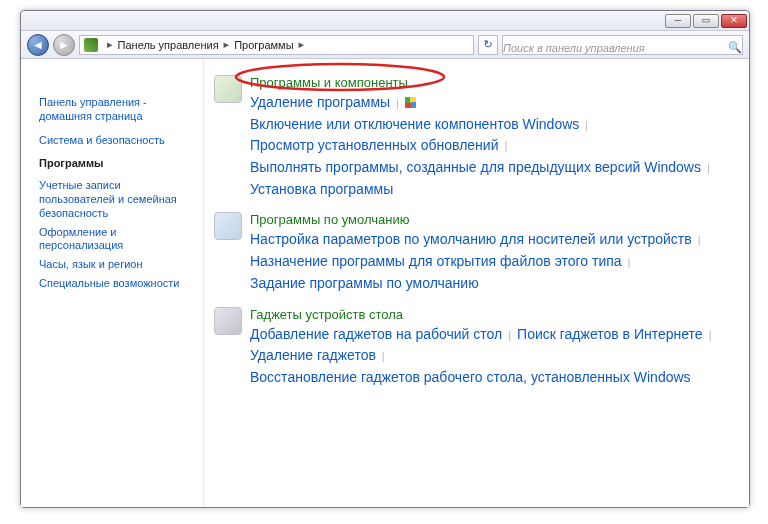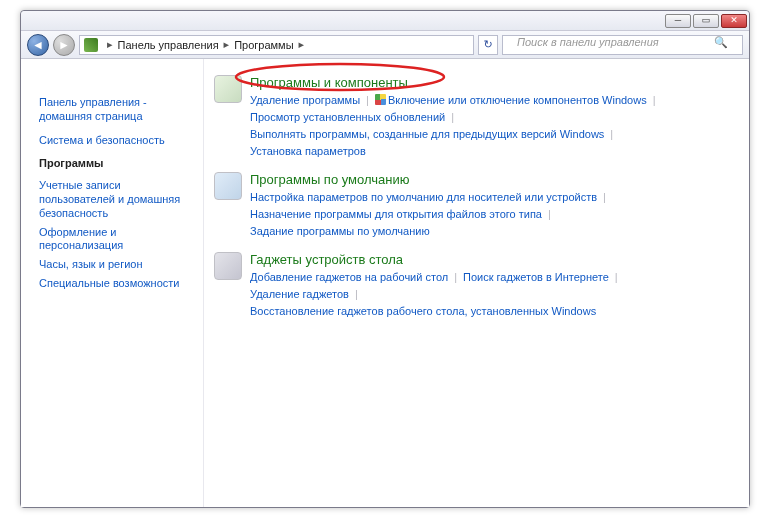--- a/index.html
+++ b/index.html
@@ -8,36 +8,36 @@
   .titlebar{height:20px;background:linear-gradient(#f6f6fb,#e6e9f1);border-top-left-radius:4px;border-top-right-radius:4px;display:flex;justify-content:flex-end;align-items:center;padding:0 2px;border-bottom:1px solid #c8c9d6}
   .tbtn{width:26px;height:14px;margin-left:2px;border:1px solid #888;border-radius:2px;background:linear-gradient(#fafafa,#d6d8e2);display:flex;align-items:center;justify-content:center;font-size:9px;color:#333;line-height:1}
   .tbtn.close{background:linear-gradient(#f08585,#c93a3a);color:#fff;border-color:#8a2727}
   .navbar{height:28px;background:linear-gradient(#f7f8fc,#e8ebf3);border-bottom:1px solid #c5c7d2;display:flex;align-items:center;padding:0 6px;gap:4px}
   .circ{width:22px;height:22px;border-radius:50%;background:radial-gradient(circle at 30% 30%,#8fb3e4,#3565a5);display:flex;align-items:center;justify-content:center;color:#fff;font-size:12px;border:1px solid #2a4a7a}
   .circ.dis{background:radial-gradient(circle at 30% 30%,#ddd,#aaa);border-color:#888}
   .crumbs{flex:0 0 395px;height:20px;border:1px solid #b9bccd;background:#fff;display:flex;align-items:center;font-size:11px;color:#222;padding:0 4px}
   .cic{width:14px;height:14px;margin-right:4px;display:inline-block;background:linear-gradient(45deg,#79b64f,#3c7a1f);border-radius:2px}
   .arw{margin:0 5px;color:#555}
   .refr{width:20px;height:20px;border:1px solid #b9bccd;background:#fff;display:flex;align-items:center;justify-content:center;color:#2a4a9a;font-size:11px}
-  .search{flex:1;height:20px;border:1px solid #b9bccd;background:#fff;display:flex;align-items:flex-start;padding:0 14px;color:#999;font-style:italic}
+  .search{flex:1;height:20px;border:1px solid #b9bccd;background:#fff;display:flex;align-items:flex-end;padding:0 0;color:#999;font-style:italic}
   .search .mag{margin-left:auto;color:#4a6aa8;font-style:normal}
   .body{display:flex;height:calc(100% - 48px);background:#fff}
   .side{width:182px;padding:32px 8px 8px 18px;background:#fff;border-right:none}
   .side a{display:block;color:#1159c4;text-decoration:none;margin:5px 0;font-size:11px;line-height:1.25}
   .side a.home{color:#1159c4;margin-bottom:10px}
   .side .cur{color:#222;font-weight:bold;margin:6px 0;padding:4px 0}
   .main{flex:1;padding:16px 16px 10px 10px;position:relative;overflow:hidden;border-left:1px solid #e8e8ee}
   .sec{display:flex;margin-bottom:12px}
   .sic{width:28px;height:28px;flex:0 0 28px;margin-right:8px;border:1px solid #c0c0c6;border-radius:4px;background:linear-gradient(135deg,#e8f3e0,#c8dcc0)}
   .sic.b{background:linear-gradient(135deg,#e0ecf8,#c0d4e8)}
   .sic.c{background:linear-gradient(135deg,#e4e4ea,#c4c4d0)}
   .sct{flex:1}
   .shead{color:#1a7a1a;font-size:13px;margin-bottom:2px}
   .lnks{line-height:1.55}
-  .lnk{color:#1159c4;text-decoration:none;font-size:11px;white-space:nowrap}
+  .lnk{color:#1159c4;text-decoration:none;font-size:14px;white-space:nowrap}
   .sep{color:#b8b8c0;margin:0 6px}
   .shield{display:inline-block;width:11px;height:11px;vertical-align:-1px;background:conic-gradient(#f5d742 0 25%,#4a8fdc 25% 50%,#da4444 50% 75%,#4aa84a 75% 100%);border-radius:1px;margin-right:2px}
   .ellipse-mark{position:absolute;pointer-events:none;left:26px;top:2px;width:220px;height:32px}
   .ellipse-mark svg{width:220px;height:32px}
 </style>
 </head>
 <body>
 
 <div class="outer">
   <div class="titlebar">
@@ -62,42 +62,42 @@
       <span>Поиск в панели управления</span>
       <span class="mag">🔍</span>
     </div>
   </div>
 
   <div class="body">
     <div class="side">
       <a href="#" class="home">Панель управления - домашняя страница</a>
       <a href="#">Система и безопасность</a>
       <div class="cur">Программы</div>
-      <a href="#">Учетные записи пользователей и домашняя безопасность</a>
+      <a href="#">Учетные записи пользователей и семейная безопасность</a>
       <a href="#">Оформление и персонализация</a>
       <a href="#">Часы, язык и регион</a>
       <a href="#">Специальные возможности</a>
     </div>
 
     <div class="main">
 
       <div class="ellipse-mark">
         <svg viewBox="0 0 220 32">
             <ellipse cx="110" cy="16" rx="104" ry="13" fill="none" stroke="#d22" stroke-width="2.5"></ellipse>
           </svg>
       </div>
 
       <div class="sec">
         <div class="sic"></div>
         <div class="sct">
           <div class="shead">Программы и компоненты</div>
           <div class="lnks">
             <a href="#" class="lnk">Удаление программы</a><span class="sep">|</span><span class="shield"></span><a href="#" class="lnk">Включение или отключение компонентов Windows</a><span class="sep">|</span><br>
             <a href="#" class="lnk">Просмотр установленных обновлений</a><span class="sep">|</span><br>
-            <a href="#" class="lnk">Выполнять программы, созданные для предыдущих версий Windows</a><span class="sep">|</span><a href="#" class="lnk">Установка параметров</a>
+            <a href="#" class="lnk">Выполнять программы, созданные для предыдущих версий Windows</a><span class="sep">|</span><a href="#" class="lnk">Установка программы</a>
           </div>
         </div>
       </div>
 
       <div class="sec">
         <div class="sic b"></div>
         <div class="sct">
           <div class="shead">Программы по умолчанию</div>
           <div class="lnks">
             <a href="#" class="lnk">Настройка параметров по умолчанию для носителей или устройств</a><span class="sep">|</span><br>

